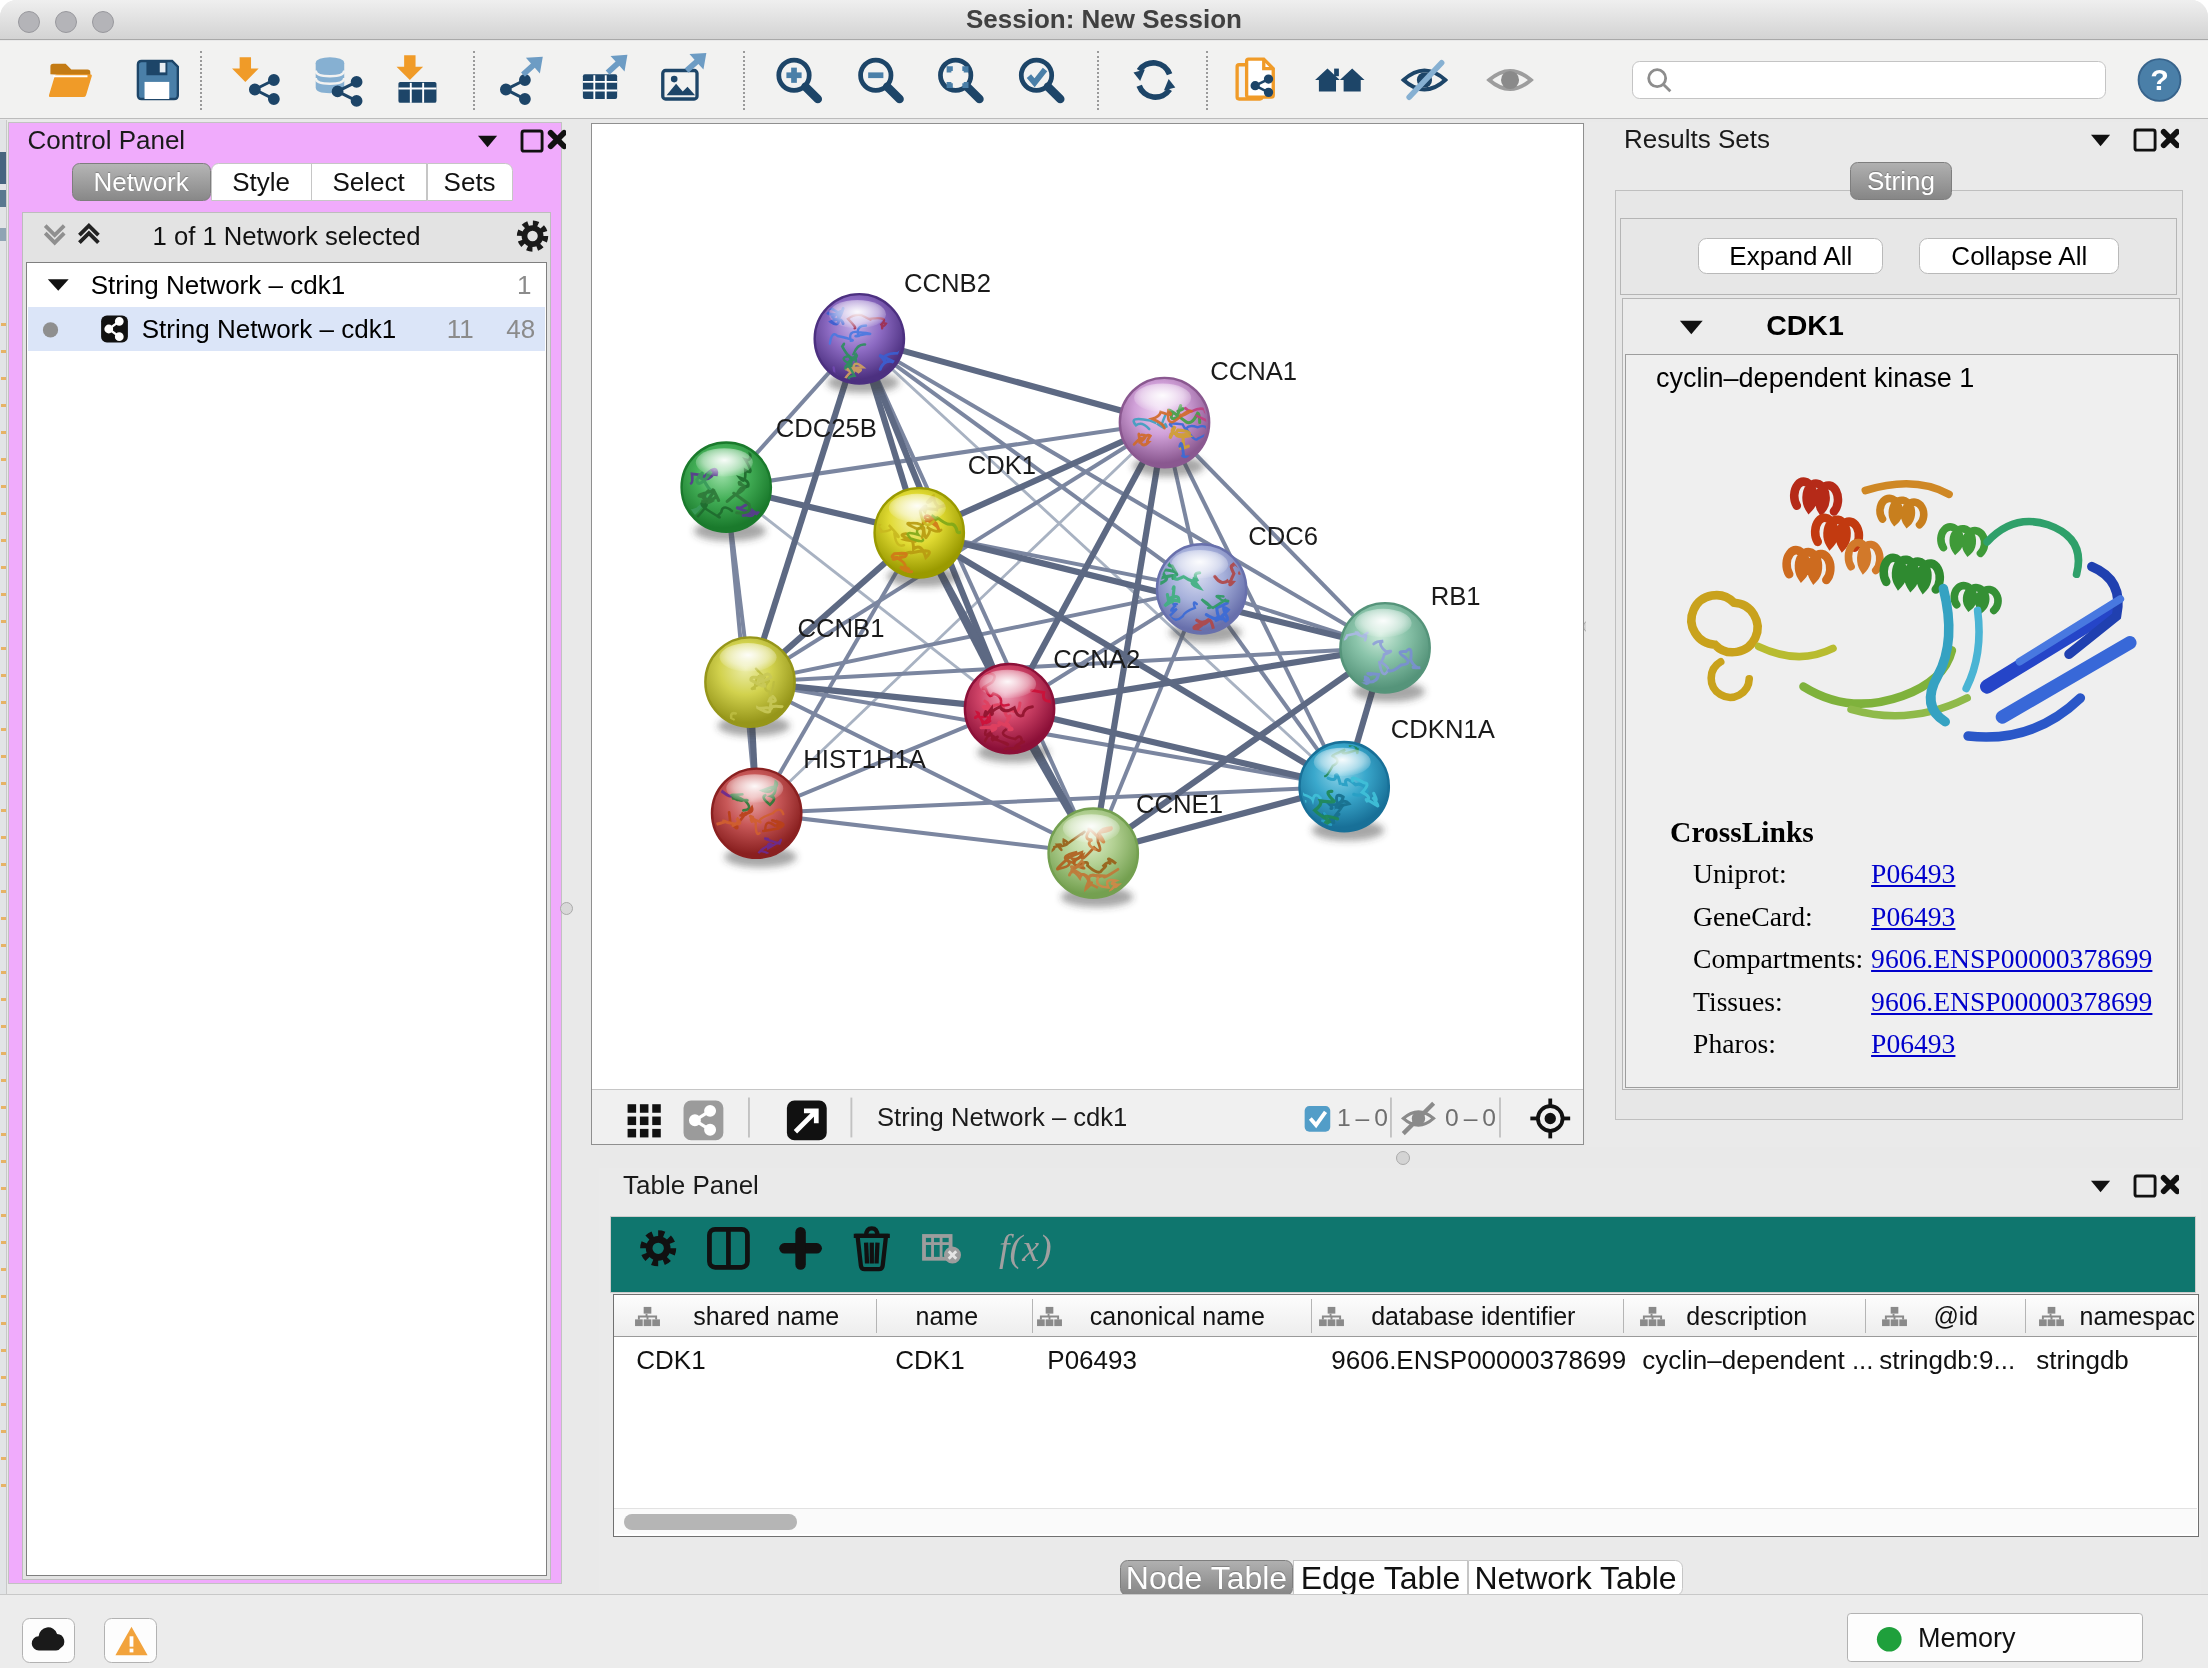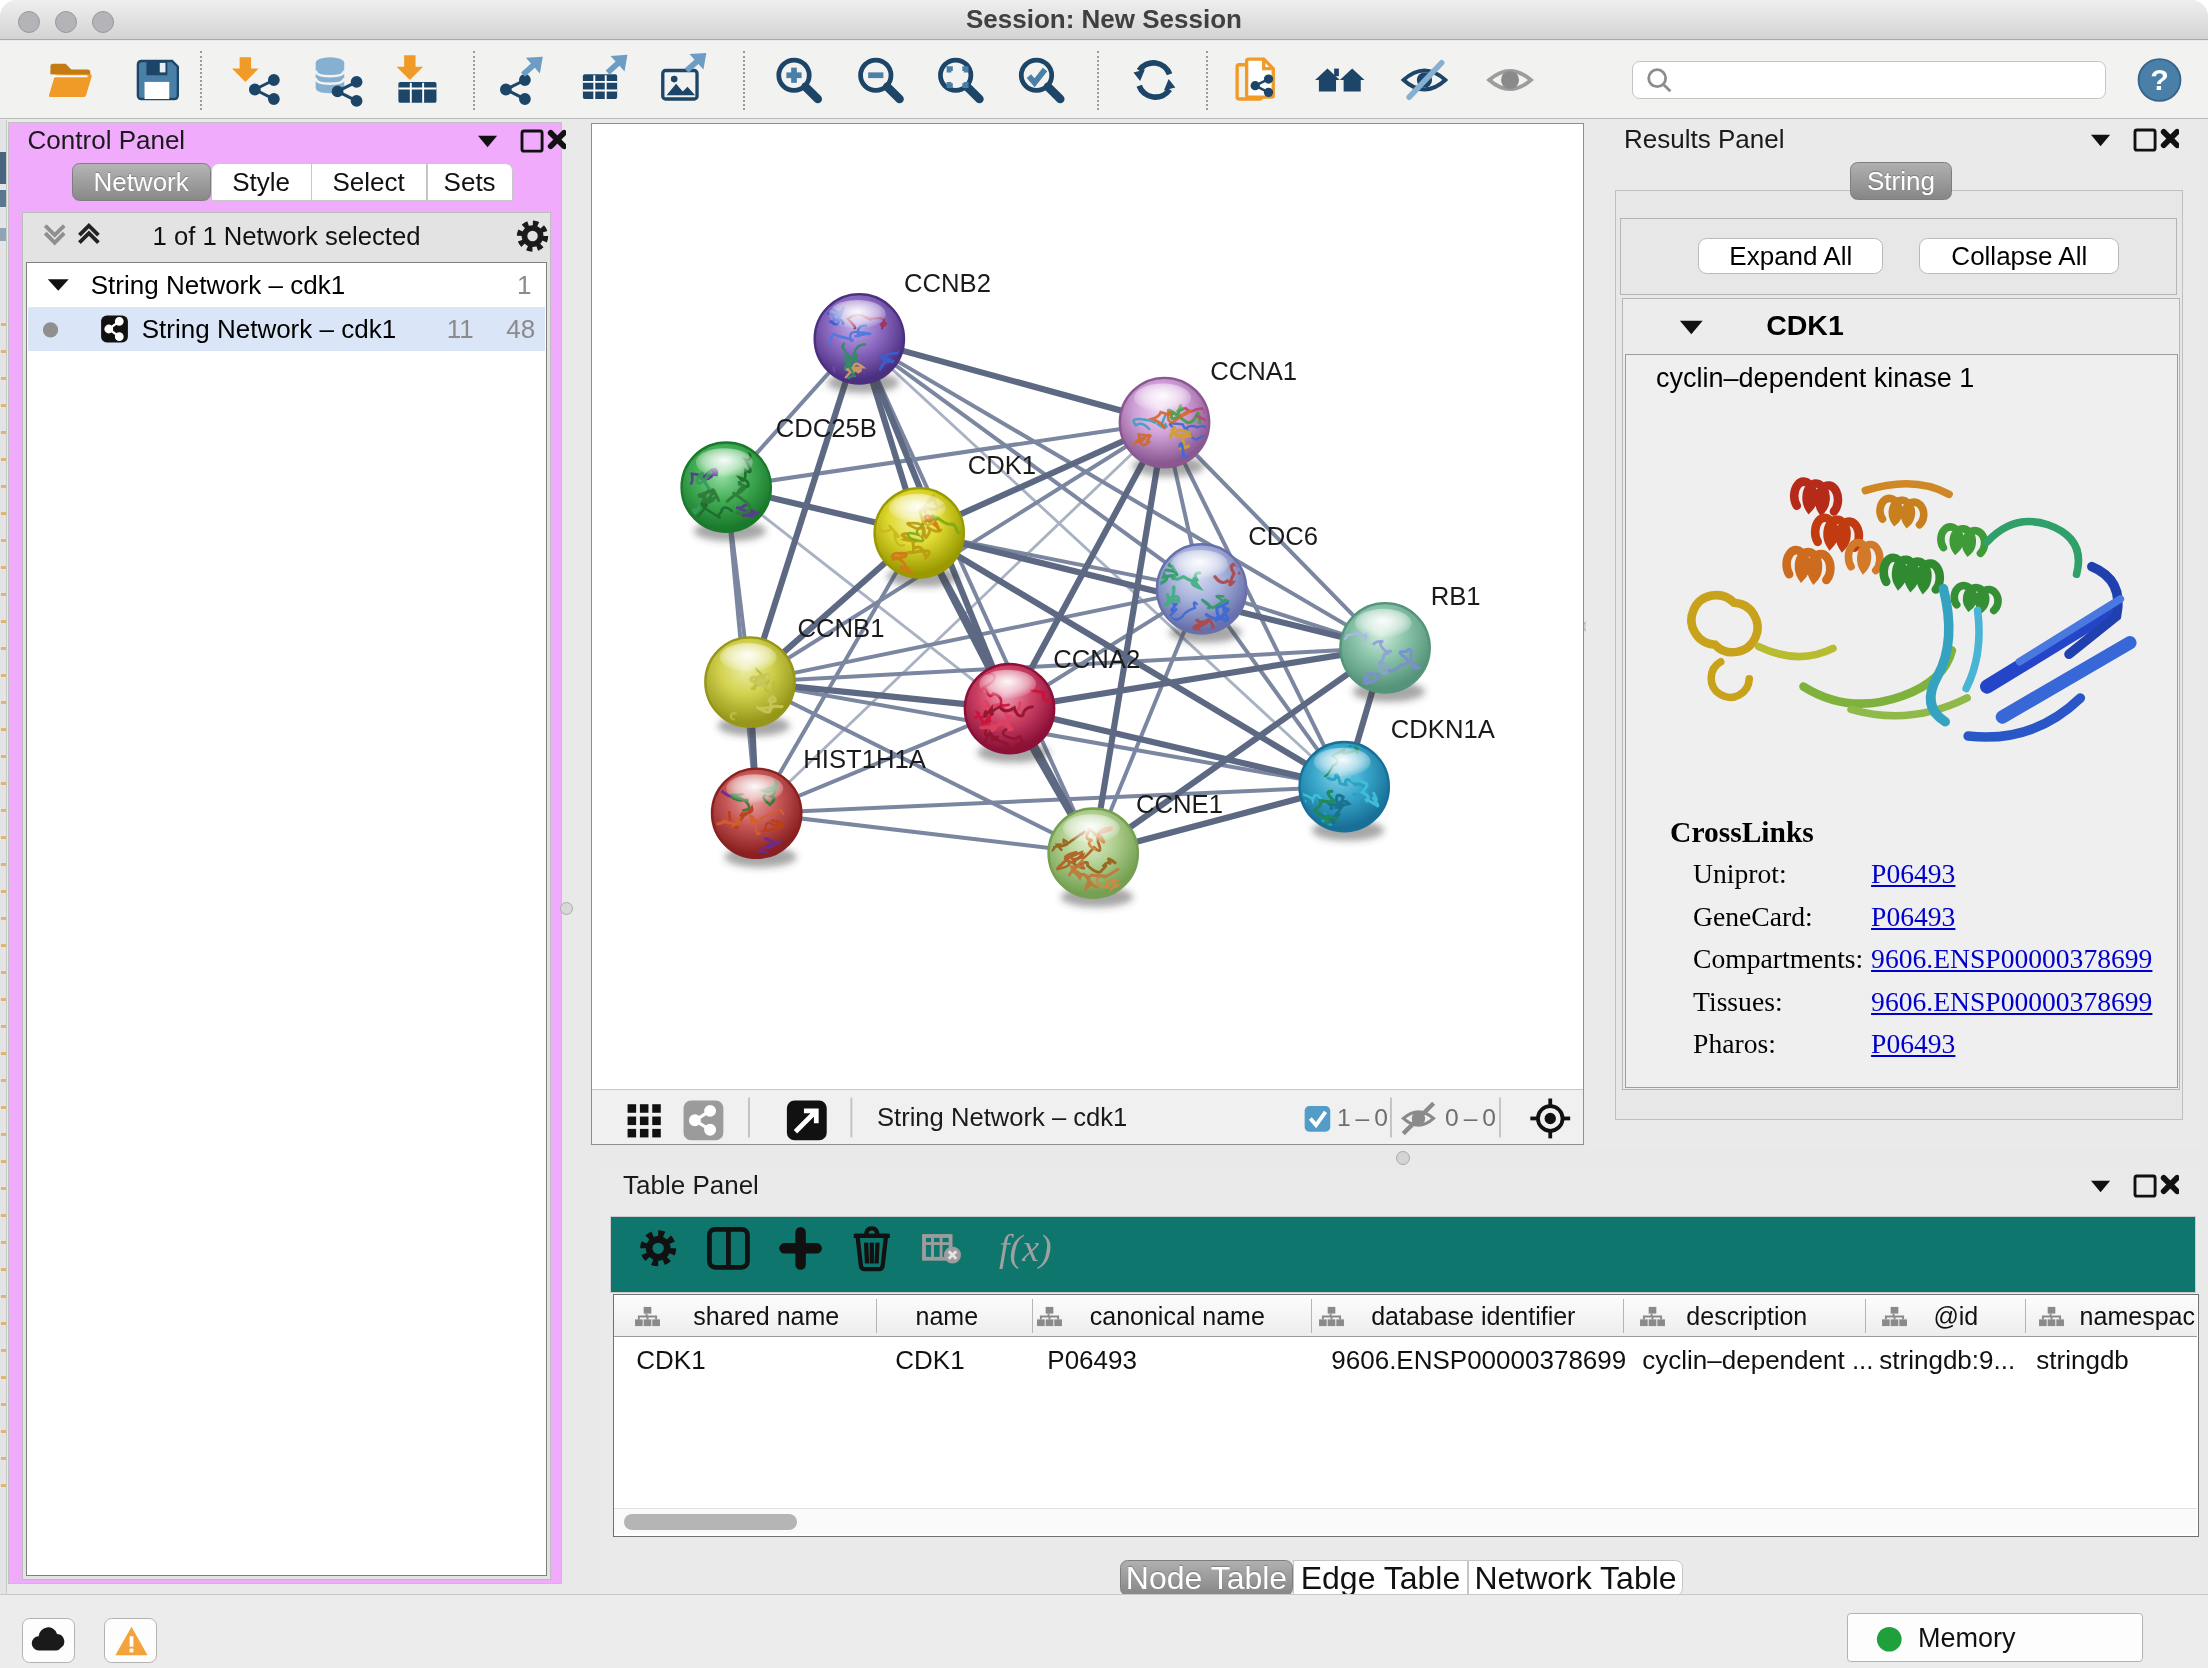--- a/index.html
+++ b/index.html
@@ -631,21 +631,21 @@
             <line x1="1009" y1="9" x2="1009" y2="17"></line>
             <line x1="1009" y1="43" x2="1009" y2="51"></line>
             <line x1="988" y1="30" x2="996" y2="30"></line>
             <line x1="1022" y1="30" x2="1030" y2="30"></line>
           </g>
     </svg>
   </div>
 </div>
 
 <div id="rpanel">
-  <div class="phead" style="position:absolute;left:38px;top:1.9px;">Results Panel</div>
+  <div class="phead" style="position:absolute;left:38px;top:1.9px;">Results Sets</div>
   <svg class="winbtns" style="left:505px;top:4.8px;" width="88" height="27" viewBox="0 0 92 28">
     <path d="M0 8 L20 8 L10 20 Z" fill="#111"></path>
     <rect x="46" y="3" width="21" height="21" fill="none" stroke="#111" stroke-width="3" rx="2"></rect>
     <path d="M76 5 L90 19 M90 5 L76 19" stroke="#111" stroke-width="6" stroke-linecap="round"></path>
   </svg>
   <div style="position:absolute;left:28.5px;top:68px;width:568px;height:930px;background:#e7e7e7;border:1px solid #bfbfbf;">
 
     <div style="position:absolute;left:4.8px;top:27px;width:557px;height:77px;border:1px solid #b5b5b5;">
       <div style="position:absolute;left:77px;top:19px;width:185px;height:36px;background:#ffffff;border:1px solid #b9b9b9;border-radius:8.6px;text-align:center;font-size:26px;line-height:34px;">Expand All</div>
       <div style="position:absolute;left:298px;top:19px;width:200px;height:36px;background:#ffffff;border:1px solid #b9b9b9;border-radius:8.6px;text-align:center;font-size:26px;line-height:34px;">Collapse All</div>

